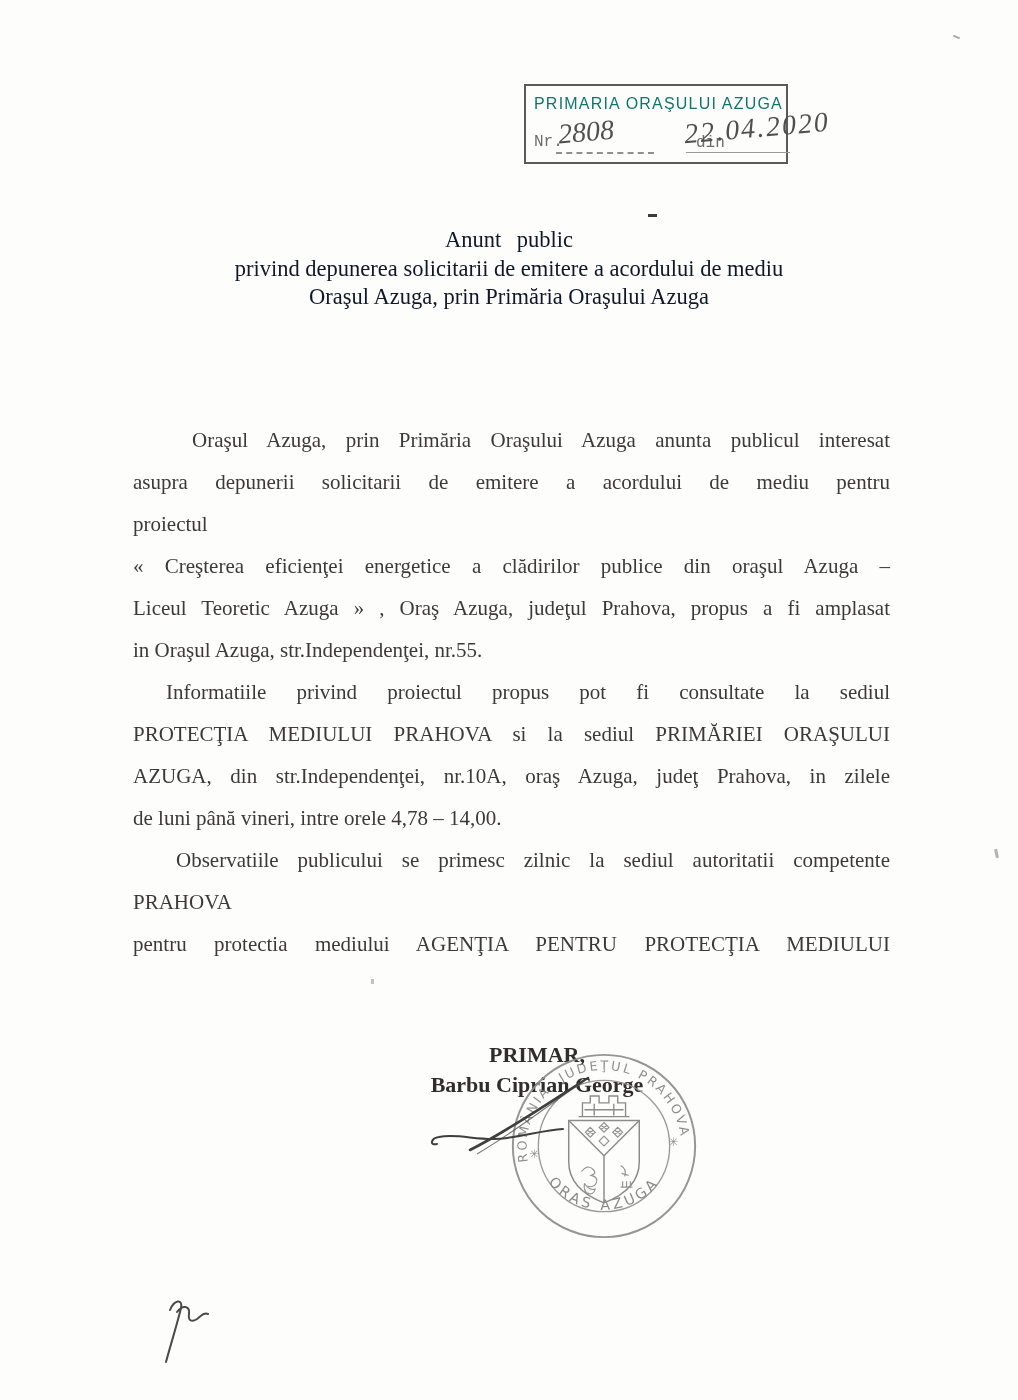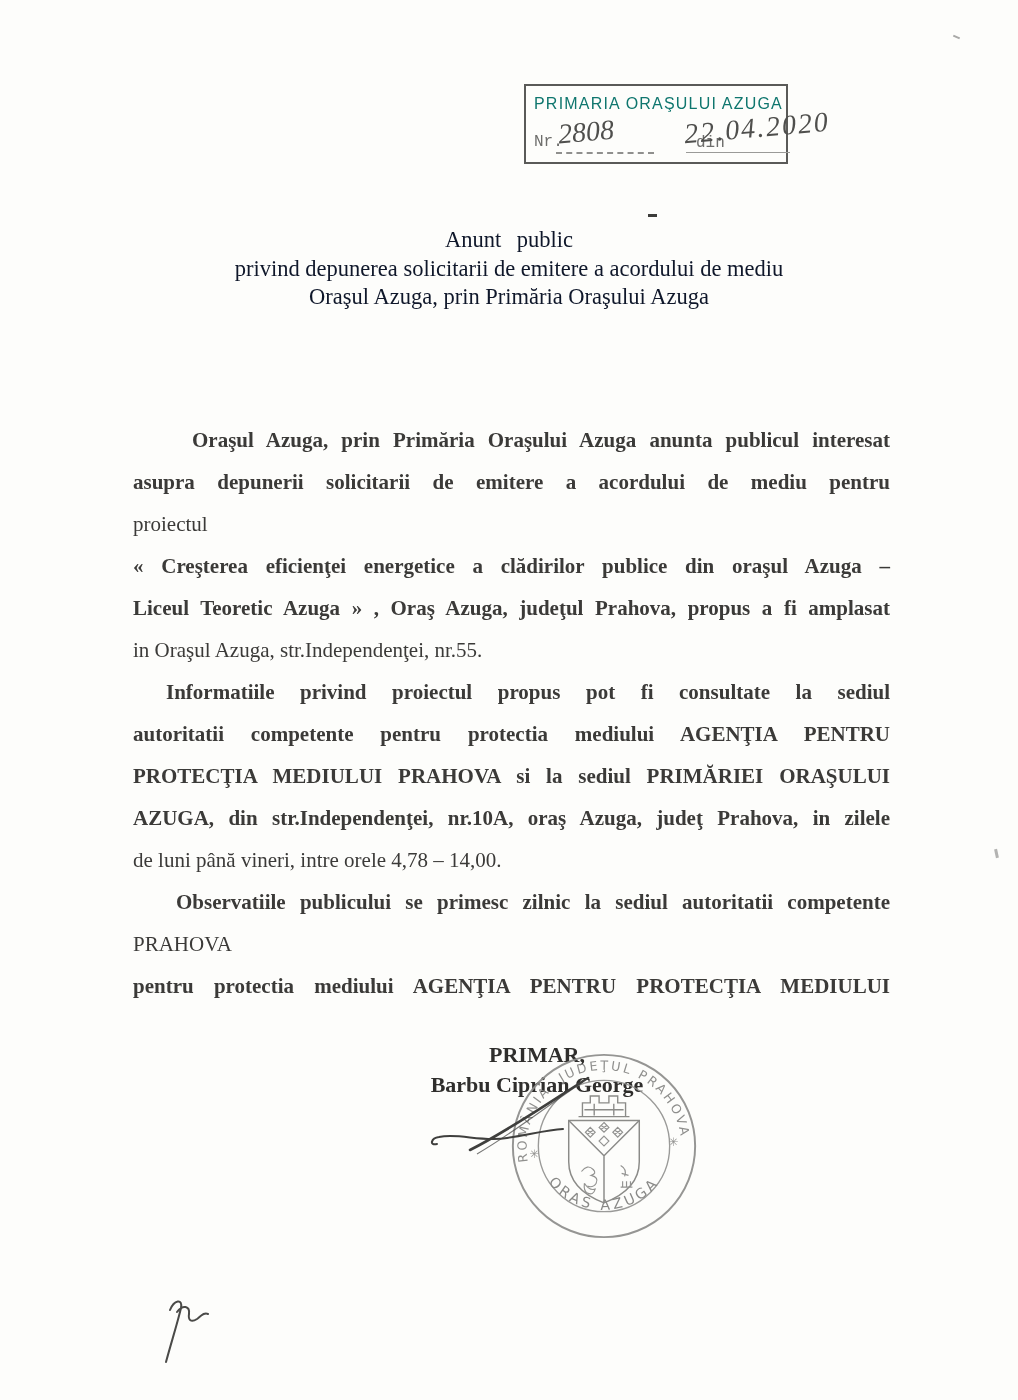--- a/index.html
+++ b/index.html
@@ -38,21 +38,21 @@
     text-align:center; font-weight:normal; font-size:22.5px; line-height:28.5px;
     color:#0f172a;
   }
   .title-line1{word-spacing:10px;}
   
   .doc-body{
     position:absolute; left:133px; top:419px; width:757px;
     font-size:21px; line-height:42px; color:#3b3a38;
   }
   .bl{height:42px; white-space:nowrap;}
-  .just{white-space:normal; text-align:justify; text-align-last:justify;font-weight:bold;}
+  .just{white-space:normal; text-align:justify; text-align-last:justify;}
   .ind59{padding-left:59px;}
   .ind33{padding-left:33px;}
   .ind43{padding-left:43px;}
   
   .sig-block{
     position:absolute; left:377px; top:1040px; width:320px; z-index:2;
     text-align:center; font-weight:bold; font-size:22px; line-height:30px;
     color:#2f2e2c;
   }
   
@@ -96,21 +96,20 @@
   </div>
 
   <div class="doc-body">
     <div class="bl just ind59">Oraşul Azuga, prin Primăria Oraşului Azuga anunta publicul interesat</div>
     <div class="bl just">asupra depunerii solicitarii de emitere a acordului de mediu pentru</div>
     <div class="bl">proiectul</div>
     <div class="bl just">« Creşterea eficienţei energetice a clădirilor publice din oraşul Azuga –</div>
     <div class="bl just">Liceul Teoretic Azuga » ,  Oraş  Azuga, judeţul Prahova, propus a fi amplasat</div>
     <div class="bl">in Oraşul Azuga, str.Independenţei, nr.55.</div>
     <div class="bl just ind33">Informatiile privind proiectul propus pot fi consultate la sediul</div>
-    <div class="bl just">autoritatii competente pentru protectia mediului AGENŢIA PENTRU</div>
     <div class="bl just">PROTECŢIA MEDIULUI PRAHOVA si la sediul PRIMĂRIEI ORAŞULUI</div>
     <div class="bl just">AZUGA, din str.Independenţei, nr.10A, oraş Azuga, judeţ Prahova, in zilele</div>
     <div class="bl">de luni până vineri,  intre orele 4,78 – 14,00.</div>
     <div class="bl just ind43">Observatiile publicului se primesc zilnic la sediul autoritatii competente</div>
     <div class="bl">PRAHOVA</div>
     <div class="bl just">pentru protectia mediului AGENŢIA PENTRU PROTECŢIA MEDIULUI</div>
   </div>
 
   <div class="sig-block">
     <div>PRIMAR,</div>

